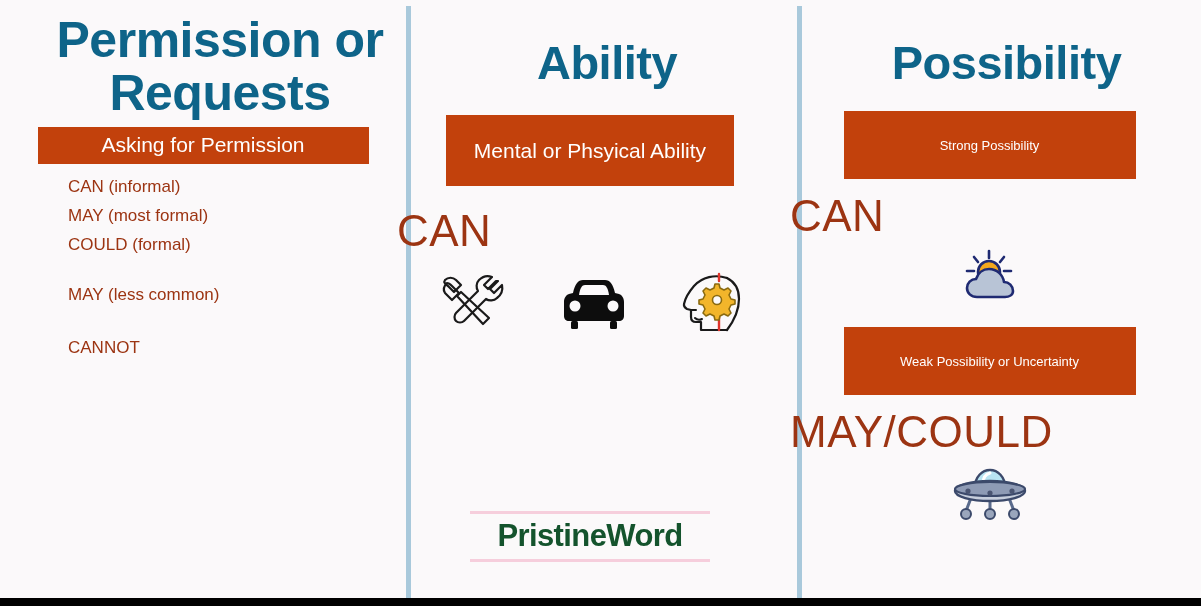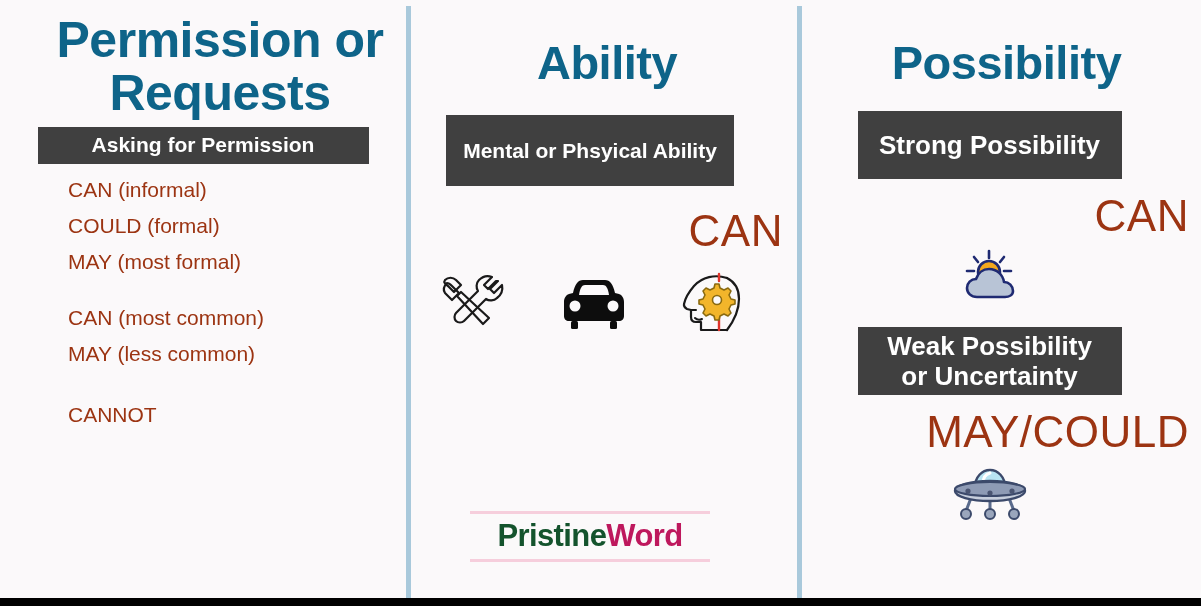--- a/index.html
+++ b/index.html
@@ -64,23 +64,23 @@
     font-size: 47px;
     padding-top: 38px;
   }
   .col-right .col-title {
     font-size: 47px;
     padding-top: 38px;
   }
 
   
   .bar {
-    background: #404040;
+    background: #c2410c;
     color: #FFFFFF;
-    font-weight: bold;
+    font-weight: normal;
     text-align: center;
     box-sizing: border-box;
     display: flex;
     align-items: center;
     justify-content: center;
     line-height: 1.16;
   }
   .col-left .bar {
     margin: 0 auto;
     width: 331px;
@@ -89,47 +89,47 @@
   }
   .col-mid .bar {
     margin: 4px auto;
     width: 288px;
     height: 71px;
     font-size: 21px;
     padding: 0 8px;
   }
   .col-right .bar {
     margin: 0 auto;
-    width: 264px;
+    width: 292px;
     height: 68px;
-    font-size: 26px;
+    font-size: 13px;
     padding: 0 16px;
   }
 
   
   .modal-list {
     margin: 0;
     padding: 0;
     list-style: none;
     color: #9C3412;
-    font-size: 21px;
+    font-size: 17px;
     font-weight: normal;
   }
   .modal-list li {
     padding-left: 68px;
     line-height: 1.72;
     white-space: pre;
   }
 
   
   .big-modal {
     color: #9C3412;
     font-size: 44px;
     font-weight: normal;
-    text-align: right;
+    text-align: left;
     letter-spacing: 0.5px;
   }
 
   
   .icon-row {
     display: flex;
     justify-content: center;
     align-items: center;
     gap: 54px;
   }
@@ -154,21 +154,21 @@
     width: 100%;
   }
   .logo-text {
     font-size: 31px;
     font-weight: bold;
     letter-spacing: -0.6px;
     padding: 4px 0 5px 0;
     white-space: nowrap;
   }
   .logo-a { color: #14532d; }
-  .logo-b { color: #be185d; }
+  .logo-b { color: #14532d; }
 
   .spacer-8  { height: 8px; }
   .spacer-12 { height: 12px; }
   .spacer-16 { height: 16px; }
   .spacer-20 { height: 20px; }
   .spacer-24 { height: 24px; }
 </style>
 </head>
 <body>
 
@@ -179,29 +179,28 @@
 
   <div class="col col-left">
     <div class="col-title">Permission or Requests</div>
 
     <div class="spacer-8"></div>
 
     <div class="bar">Asking for Permission</div>
     <div class="spacer-8"></div>
     <ul class="modal-list">
       <li>CAN (informal)</li>
+      <li>MAY (most formal)</li>
       <li>COULD (formal)</li>
-      <li>MAY (most formal)</li>
     </ul>
 
     <div class="spacer-12"></div>
 
     <div class="spacer-8"></div>
     <ul class="modal-list">
-      <li>CAN (most common)</li>
       <li>MAY (less common)</li>
     </ul>
 
     <div class="spacer-16"></div>
 
     <div class="spacer-8"></div>
     <ul class="modal-list">
       <li>CANNOT</li>
     </ul>
   </div>

